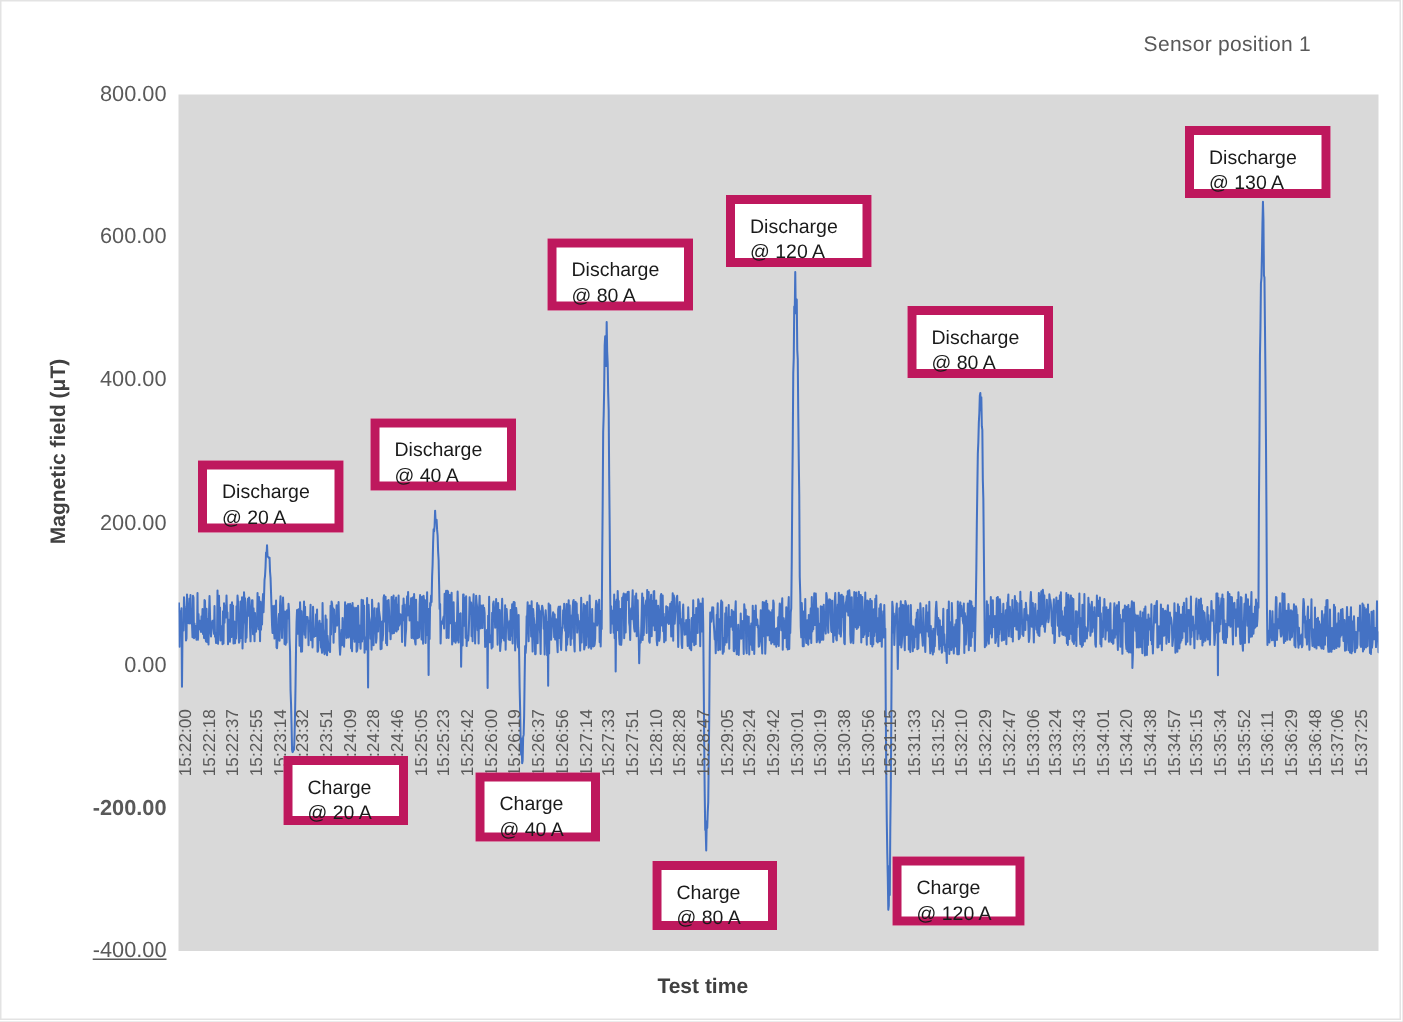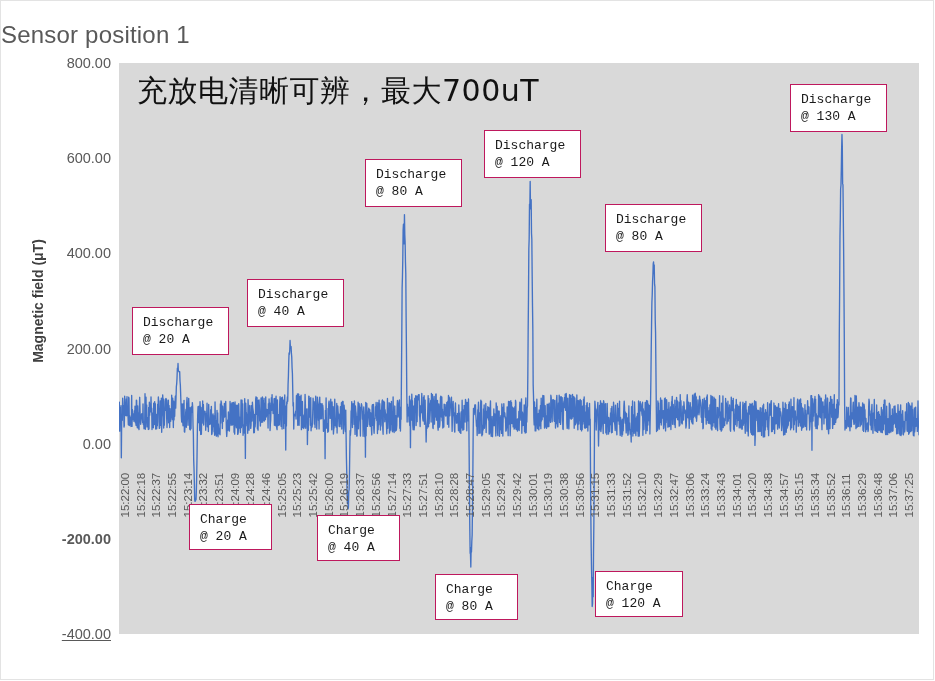--- a/index.html
+++ b/index.html
@@ -11,22 +11,22 @@
     overflow:hidden;
   }
   #chart-frame {
     position:absolute; left:0; top:0; width:934px; height:680px;
     border:1px solid #e3e3e3;
     box-sizing:border-box;
     background:#ffffff;
   }
   #chart-title {
     position:absolute; left:0; top:20px; width:873px;
-    text-align:left;
-    font-size:24px; color:#595959;
+    text-align:right;
+    font-size:14px; color:#595959;
     letter-spacing:0.2px;
   }
   #plot-area {
     position:absolute;
     left:118px; top:62px; width:800px; height:571px;
     background:#d9d9d9;
   }
   #plot-svg { position:absolute; left:0; top:0; }
   .ytick {
     position:absolute;
@@ -57,28 +57,27 @@
     color:#595959;
     white-space:nowrap;
     transform-origin:left bottom;
     transform:rotate(-90deg);
     line-height:1;
   }
   #x-axis-ticks { position:absolute; left:118px; top:448px; width:800px; height:68px; }
   .callout {
     position:absolute;
     background:#ffffff;
-    border:1px solid #be185d;
+    border:6px solid #be185d;
     box-sizing:border-box;
     font-size:13px;
     color:#1a1a1a;
     padding:6px 9px 6px 10px;
     line-height:1.32;
     white-space:nowrap;
-    font-family:Liberation Mono, monospace;
   }
   #cn-note {
     position:absolute;
     left:136px; top:70px;
     font-size:30px;
     color:#111111;
     font-family:"DejaVu Sans", sans-serif;
     white-space:nowrap;
     letter-spacing:0.5px;
   }
@@ -155,22 +154,22 @@
       <div class="xtick" style="left: 686.353px;">15:35:15</div>
       <div class="xtick" style="left: 702.039px;">15:35:34</div>
       <div class="xtick" style="left: 717.725px;">15:35:52</div>
       <div class="xtick" style="left: 733.412px;">15:36:11</div>
       <div class="xtick" style="left: 749.098px;">15:36:29</div>
       <div class="xtick" style="left: 764.784px;">15:36:48</div>
       <div class="xtick" style="left: 780.471px;">15:37:06</div>
       <div class="xtick" style="left: 796.157px;">15:37:25</div>
     </div>
 
-
-  <div id="cn-note">充放电清晰可辨，最大700uT</div>
+  <div id="x-axis-title">Test time</div>
+
 
   <div class="callout" style="left:131px; top:306px; width:97px; height:48px;">
     <div>Discharge</div>
     <div>@ 20 A</div>
   </div>
 
   <div class="callout" style="left:246px; top:278px; width:97px; height:48px;">
     <div>Discharge</div>
     <div>@ 40 A</div>
   </div>

